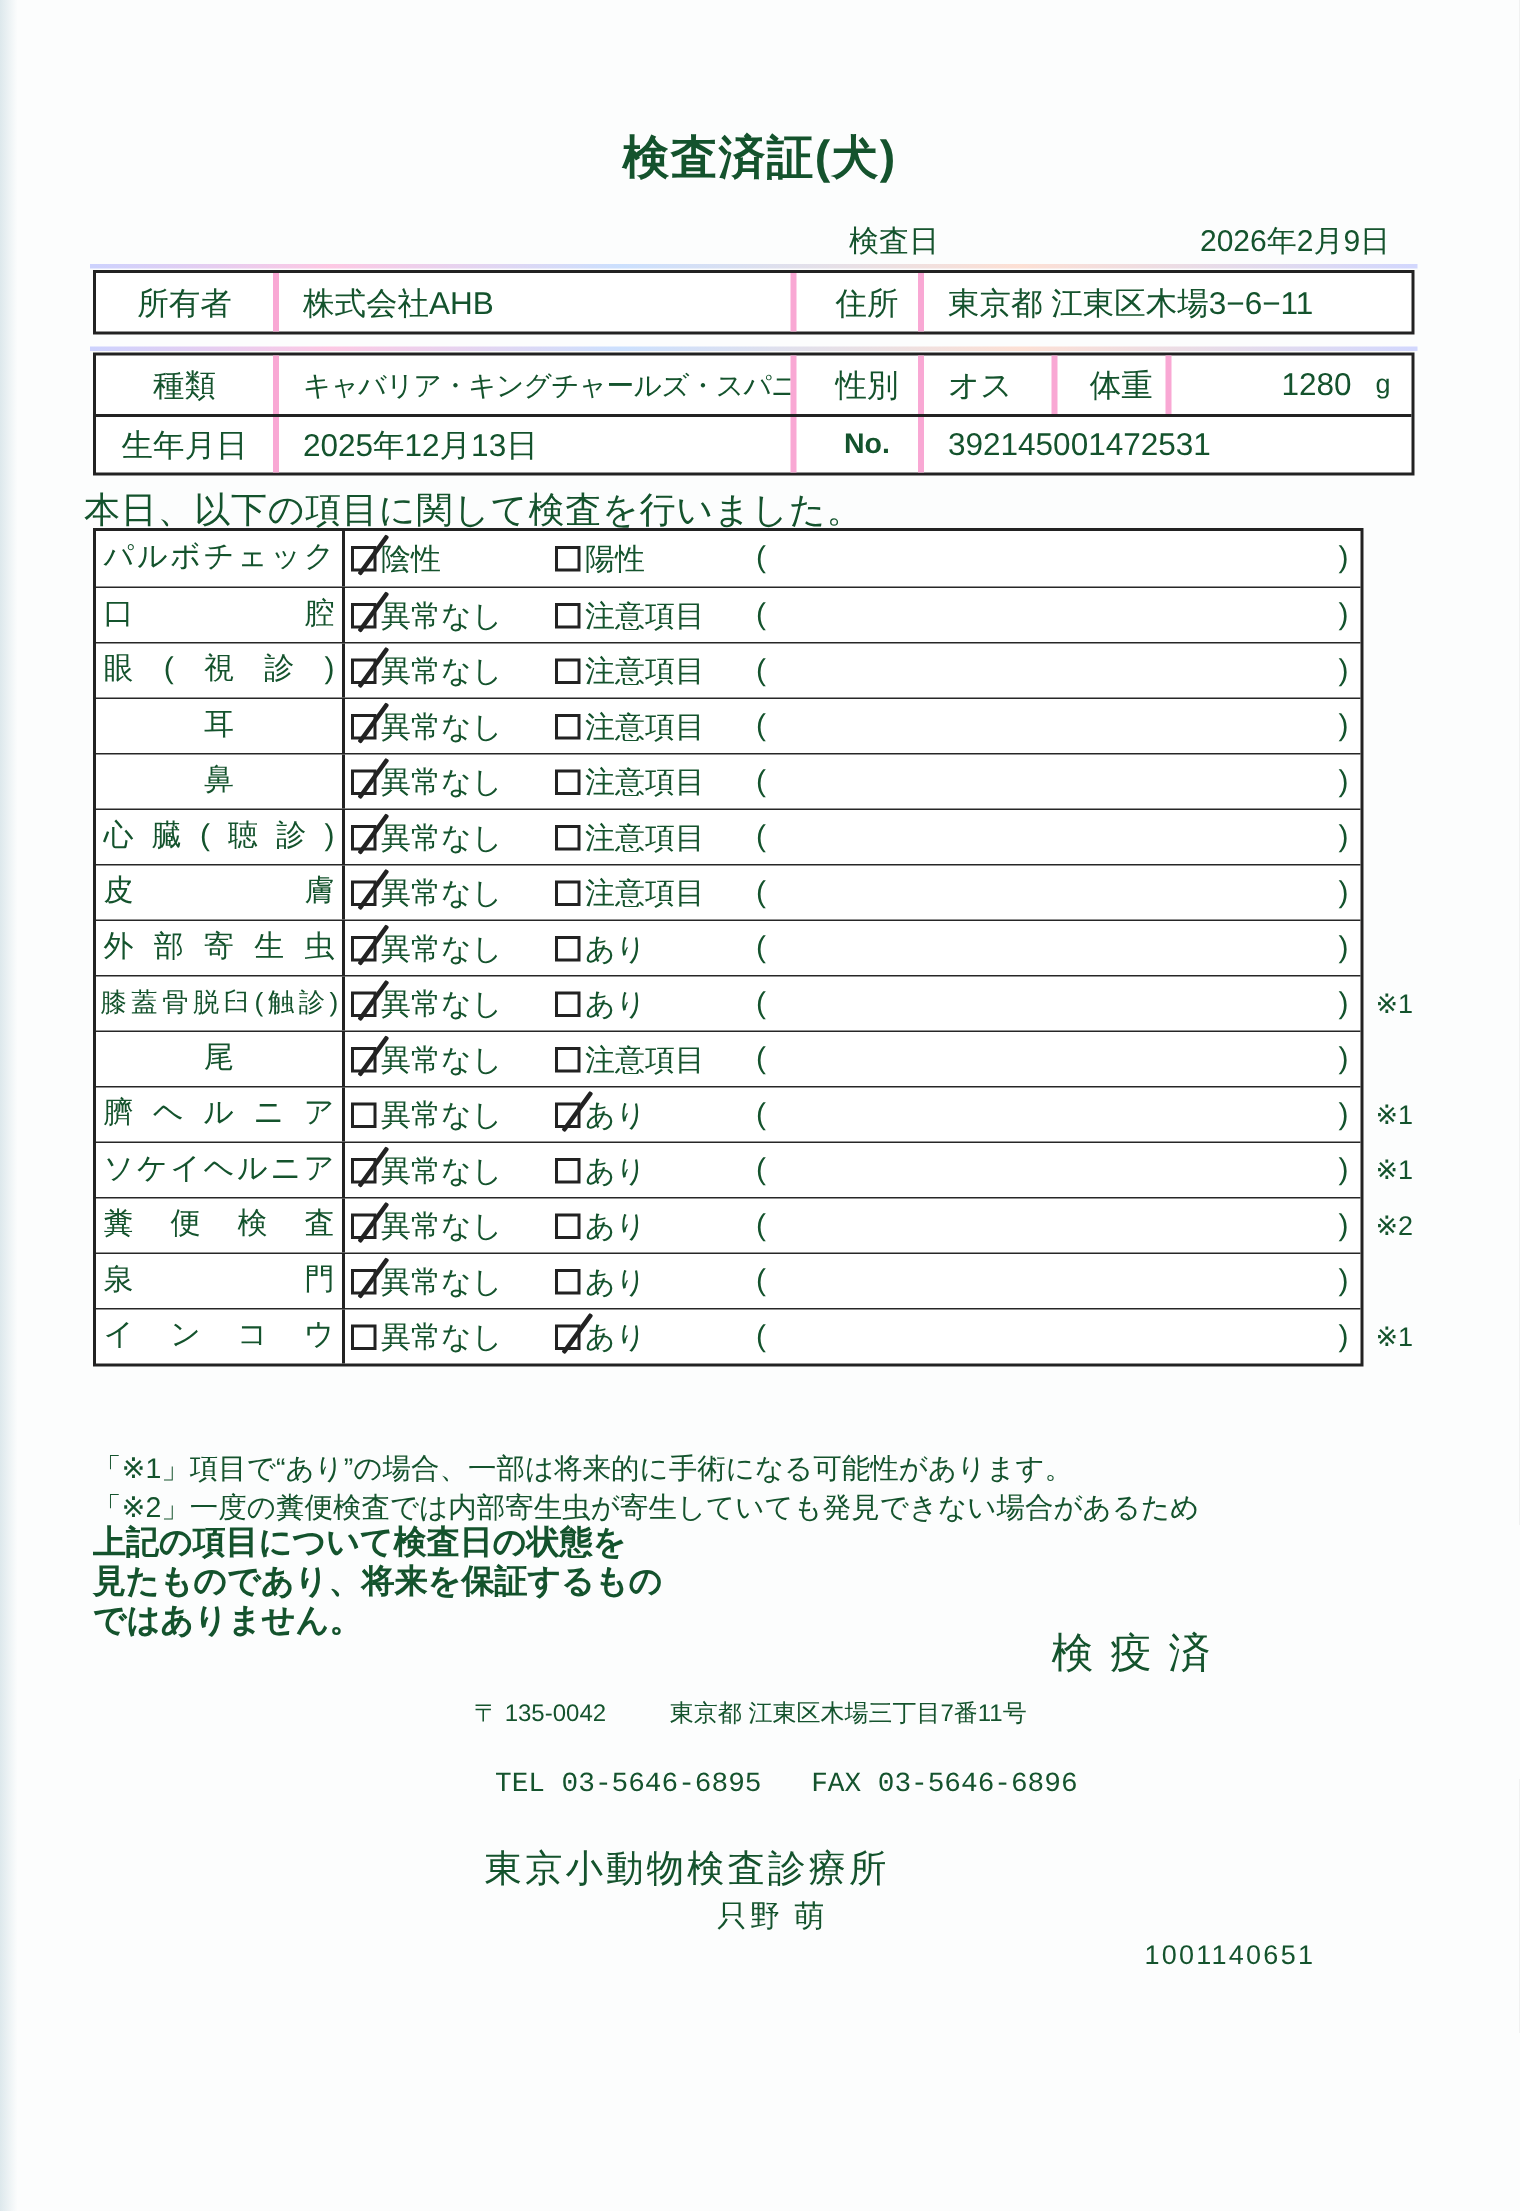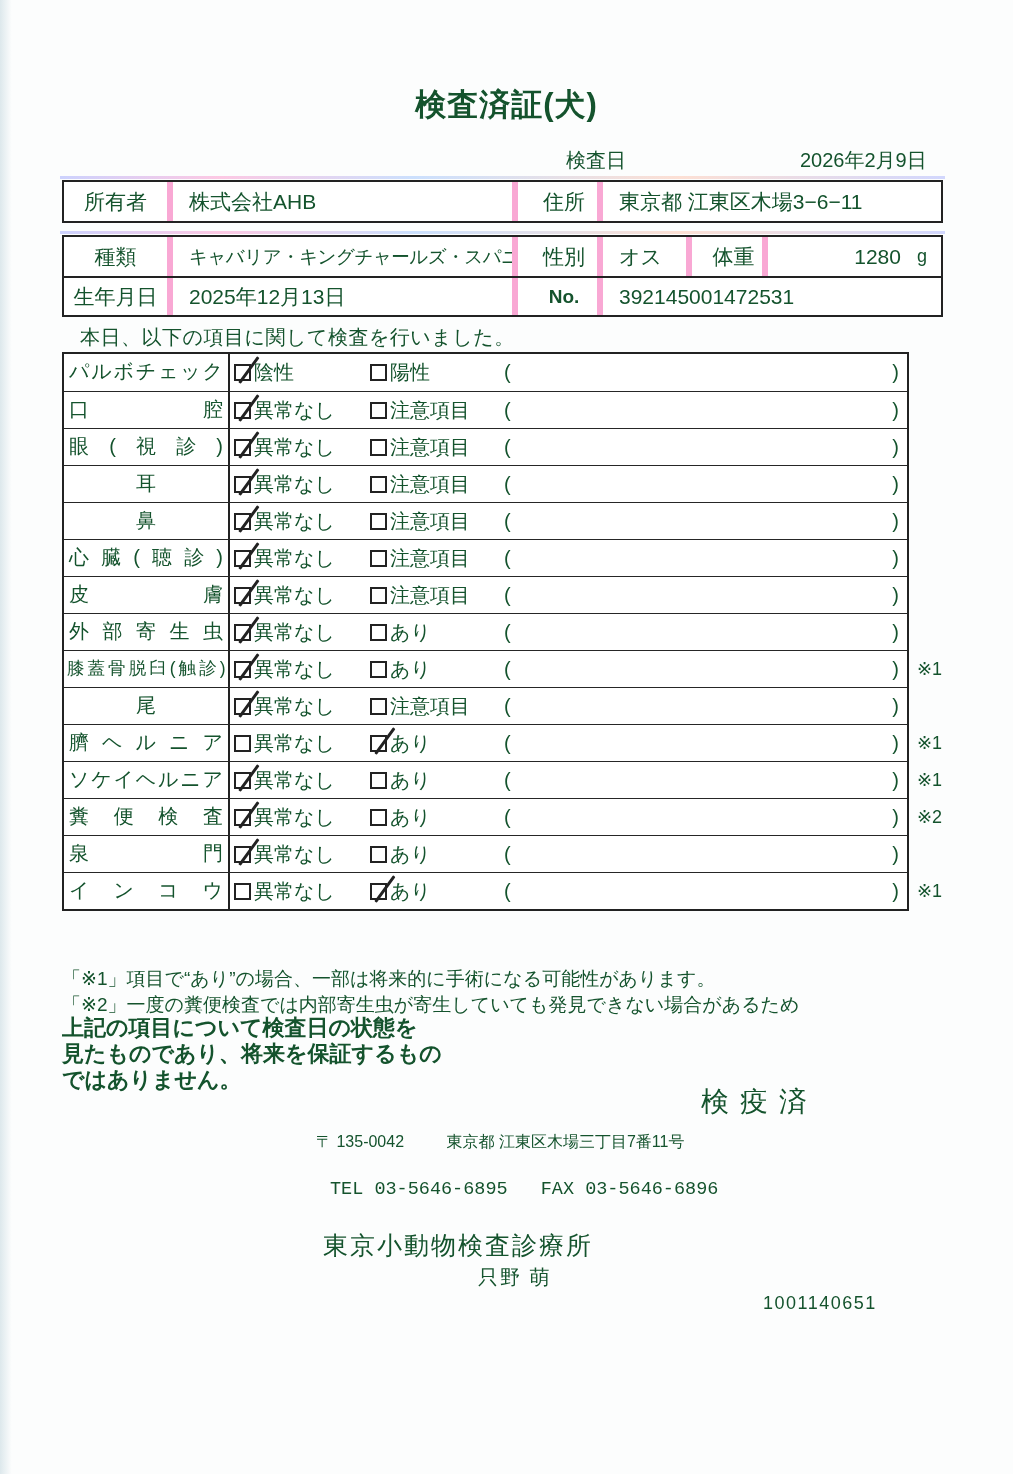--- a/index.html
+++ b/index.html
@@ -23,31 +23,31 @@
   background:linear-gradient(90deg, rgba(60,80,255,.45) 0%, rgba(255,40,150,.45) 18%,
     rgba(30,120,255,.4) 40%, rgba(255,100,40,.35) 70%, rgba(60,80,255,.4) 100%); }
 .fringe-a { top:176px; } .fringe-b { top:231px; }
 
 .tbl { position:absolute; left:62px; width:881px; border:2px solid #222; background:#fff; }
 .owner-tbl { top:180px; }
 .pet-tbl { top:235px; }
 .tr { display:flex; height:39px; }
 .tr + .tr { border-top:2px solid #222; }
 .cell { display:flex; align-items:center; font-size:21px; padding:0 9px; overflow:hidden; white-space:nowrap; }
-.cell + .cell { border-left:6px solid #f9a8d4;padding-left:16px; }
+.cell + .cell { border-left:4px solid #f9a8d4;padding-left:16px; }
 .hd { justify-content:center; padding:0 3px; }
-.w1 { width:103px; } .w2 { width:345px; } .w3 { width:85px;text-align:center; }
+.w1 { width:118px; } .w2 { width:345px; } .w3 { width:85px;text-align:center; }
 .w5 { width:89px; } .w6 { width:76px; }
 .grow { flex:1; }
 .weight-cell { justify-content:flex-end; padding-right:14px; }
 .weight-unit { font-size:18px; margin-left:16px; }
 .breed { font-size:18.5px; letter-spacing:-0.5px; }
 .no-hd { font-size:19px;font-weight:bold; }
 
-.intro { position:absolute; left:80px; top:324px; font-size:20px; letter-spacing:.5px; }
+.intro { position:absolute; left:56px; top:324px; font-size:24px; letter-spacing:.5px; }
 
 .check-tbl { position:absolute; top:352px; left:62px; width:847px;
   border:2px solid #222; background:#fff; }
 .row { position:relative; display:flex; height:37px; }
 .row + .row { border-top:1px solid #262626; }
 .lbl { width:166px; border-right:2px solid #222; font-size:20px;
   line-height:35px; padding:0 5px; overflow:hidden; white-space:nowrap; }
 .lbl.justify { text-align:justify; text-align-last:justify; text-justify:inter-character; }
 .lbl.center  { text-align:center;  text-align-last:center; }
 .lbl.tight   { font-size:17.5px; letter-spacing:-0.5px; padding:0 3px;

